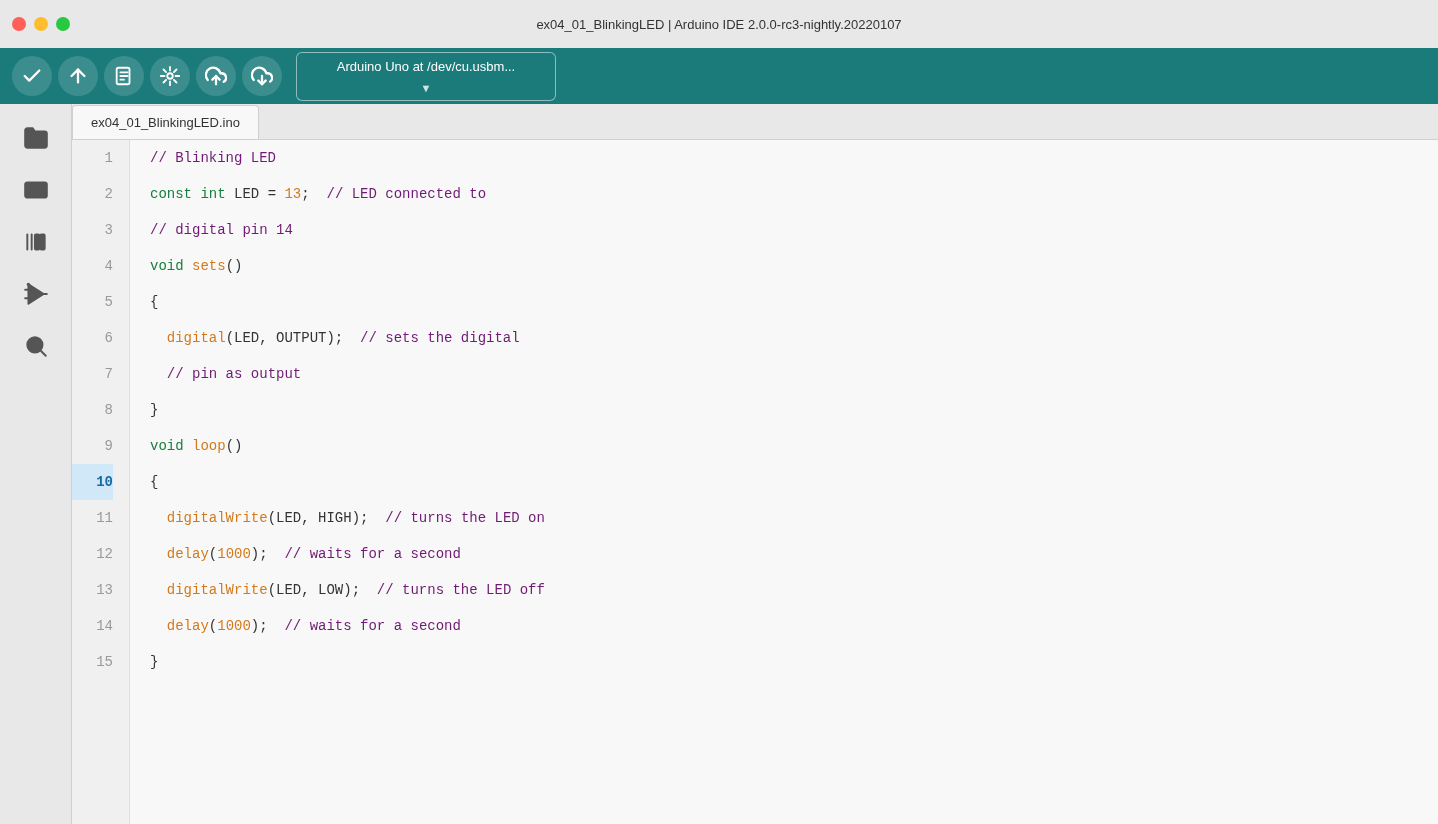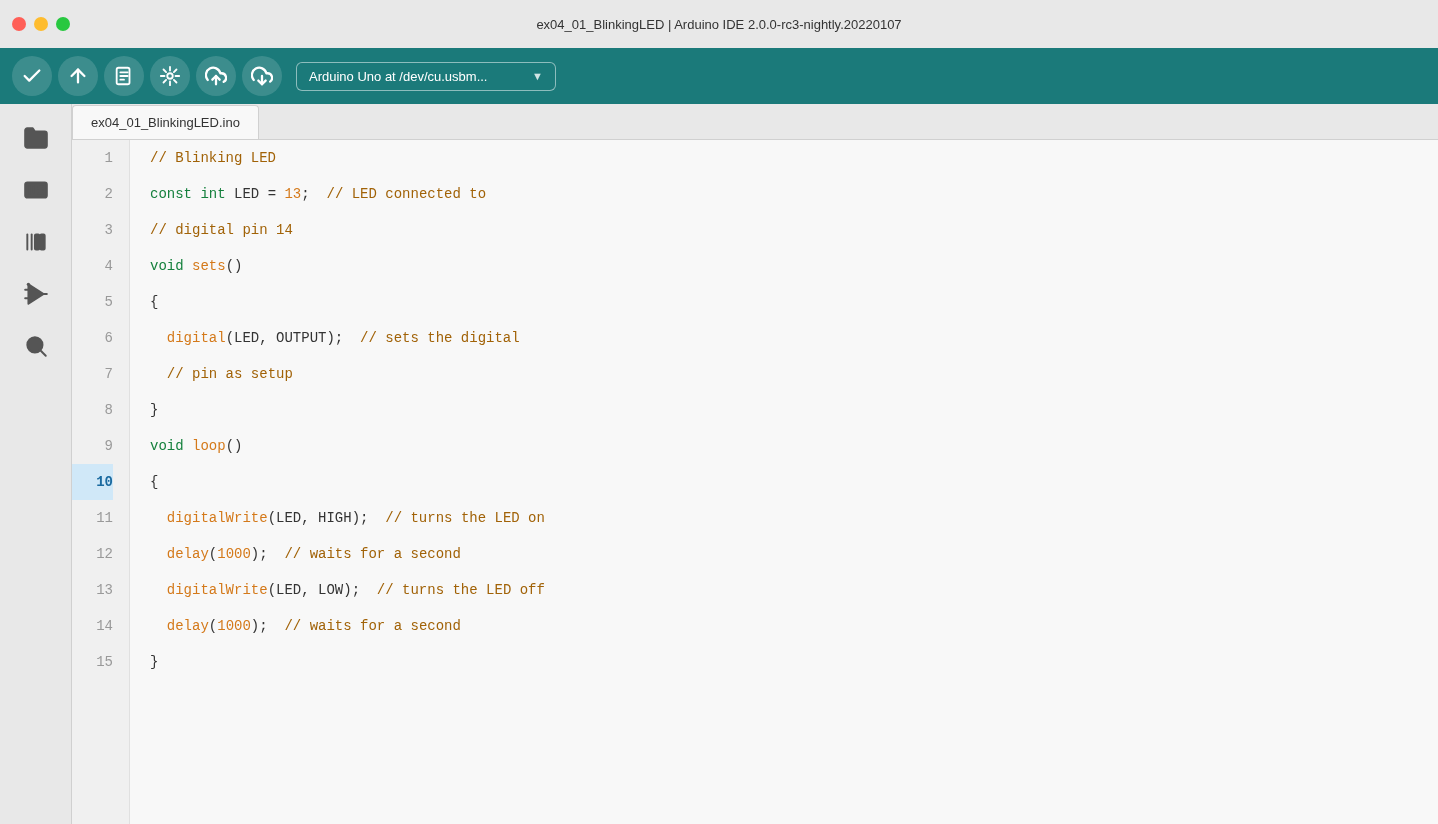--- a/index.html
+++ b/index.html
@@ -67,20 +67,21 @@
       border: 1.5px solid rgba(255,255,255,0.5);
       border-radius: 6px;
       padding: 6px 12px;
       color: white;
       font-size: 13px;
       cursor: pointer;
       display: flex;
       align-items: center;
       gap: 8px;
       min-width: 260px;
+      flex-direction: column;
     }
     .board-selector-text { flex: 1; }
     .dropdown-arrow { font-size: 11px; opacity: 0.8; }
 
     
     .main-layout {
       display: flex;
       width: 100%;
       height: calc(824px - 40px - 56px);
     }
@@ -177,21 +178,21 @@
     }
     .code-line {
       display: block;
       height: 36px;
       line-height: 36px;
       white-space: pre;
       color: #333;
     }
 
     
-    .c-comment { color: #a16207; }
+    .c-comment { color: #701a75; }
     .c-keyword { color: #15803d; }
     .c-function { color: #d4791a; }
     .c-number { color: #d4791a; }
     .c-bracket { color: #333; }
     .c-plain { color: #333; }
   </style>
 </head>
 <body>
 
 <div class="title-bar">
@@ -326,21 +327,21 @@
         <span class="code-line"><span class="c-keyword">const</span><span class="c-plain"> </span><span class="c-keyword">int</span><span class="c-plain"> LED = </span><span class="c-number">13</span><span class="c-plain">;  </span><span class="c-comment">// LED connected to</span></span>
 
         <span class="code-line"><span class="c-comment">// digital pin 14</span></span>
 
         <span class="code-line"><span class="c-keyword">void</span><span class="c-plain"> </span><span class="c-function">sets</span><span class="c-plain">()</span></span>
 
         <span class="code-line"><span class="c-bracket">{</span></span>
 
         <span class="code-line"><span class="c-plain">  </span><span class="c-function">digital</span><span class="c-plain">(LED, OUTPUT);  </span><span class="c-comment">// sets the digital</span></span>
 
-        <span class="code-line"><span class="c-plain">  </span><span class="c-comment">// pin as setup</span></span>
+        <span class="code-line"><span class="c-plain">  </span><span class="c-comment">// pin as output</span></span>
 
         <span class="code-line"><span class="c-bracket">}</span></span>
 
         <span class="code-line"><span class="c-keyword">void</span><span class="c-plain"> </span><span class="c-function">loop</span><span class="c-plain">()</span></span>
 
         <span class="code-line"><span class="c-bracket">{</span></span>
 
         <span class="code-line"><span class="c-plain">  </span><span class="c-function">digitalWrite</span><span class="c-plain">(LED, HIGH);  </span><span class="c-comment">// turns the LED on</span></span>
 
         <span class="code-line"><span class="c-plain">  </span><span class="c-function">delay</span><span class="c-plain">(</span><span class="c-number">1000</span><span class="c-plain">);  </span><span class="c-comment">// waits for a second</span></span>

